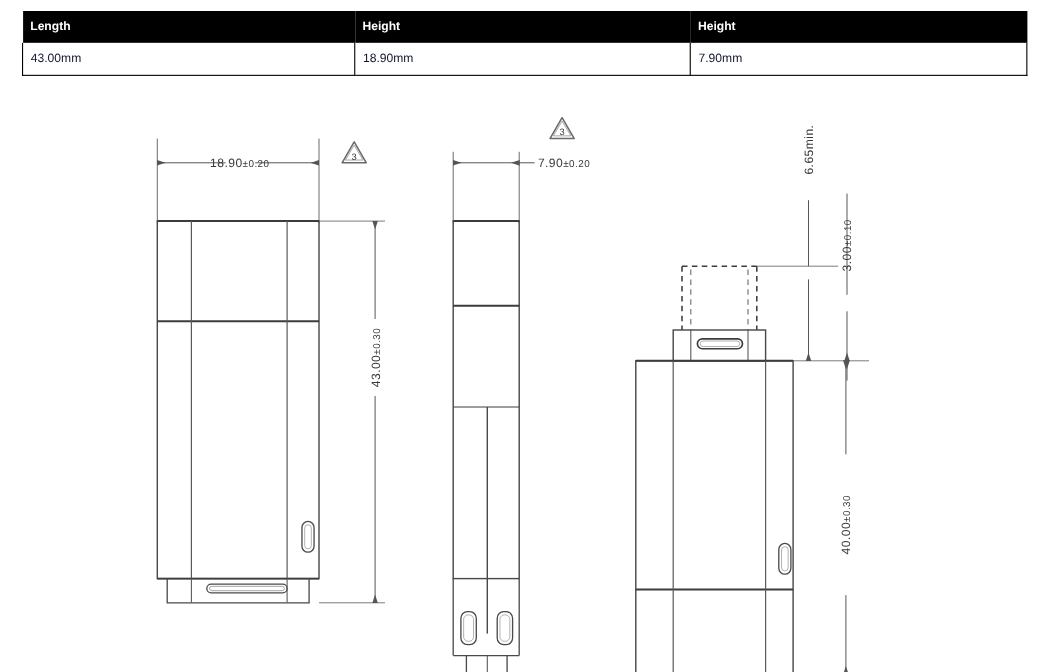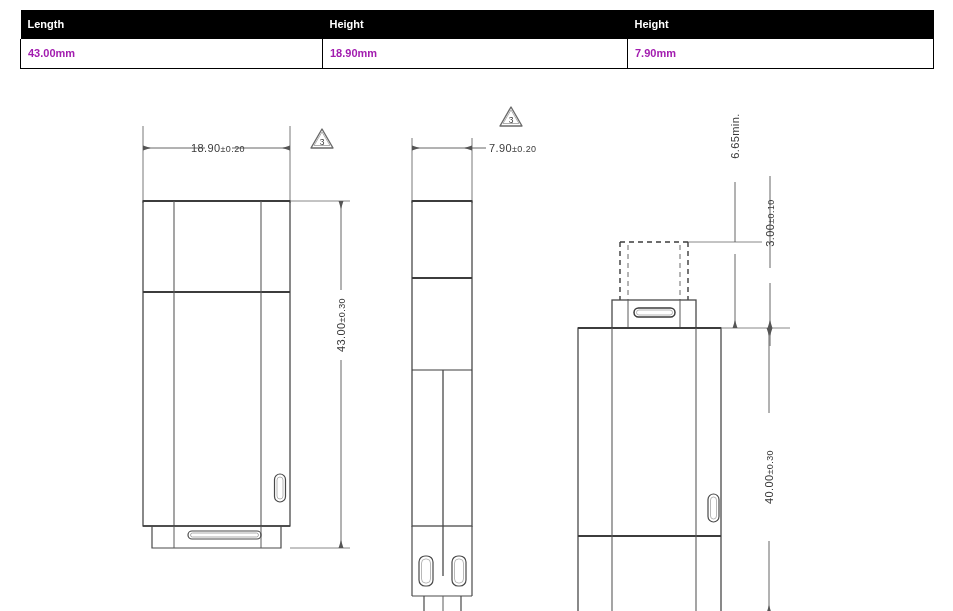--- a/index.html
+++ b/index.html
@@ -36,22 +36,22 @@
   }
   #dimensions-table thead th {
     background: #000000;
     color: #ffffff;
     font-weight: bold;
     height: 21px;
     border: none;
   }
   #dimensions-table tbody td {
     background: #ffffff;
-    color: #a21caf;
-    font-weight: bold;
+    color: #0f172a;
+    font-weight: normal;
     height: 21px;
     border-left: 1px solid #000000;
     border-right: 1px solid #000000;
     border-bottom: 1px solid #000000;
     margin-top: 27px;
   }
   #dimensions-table tbody td:first-child { border-left: 1px solid #000000; }
 
   
   #drawing-canvas {

